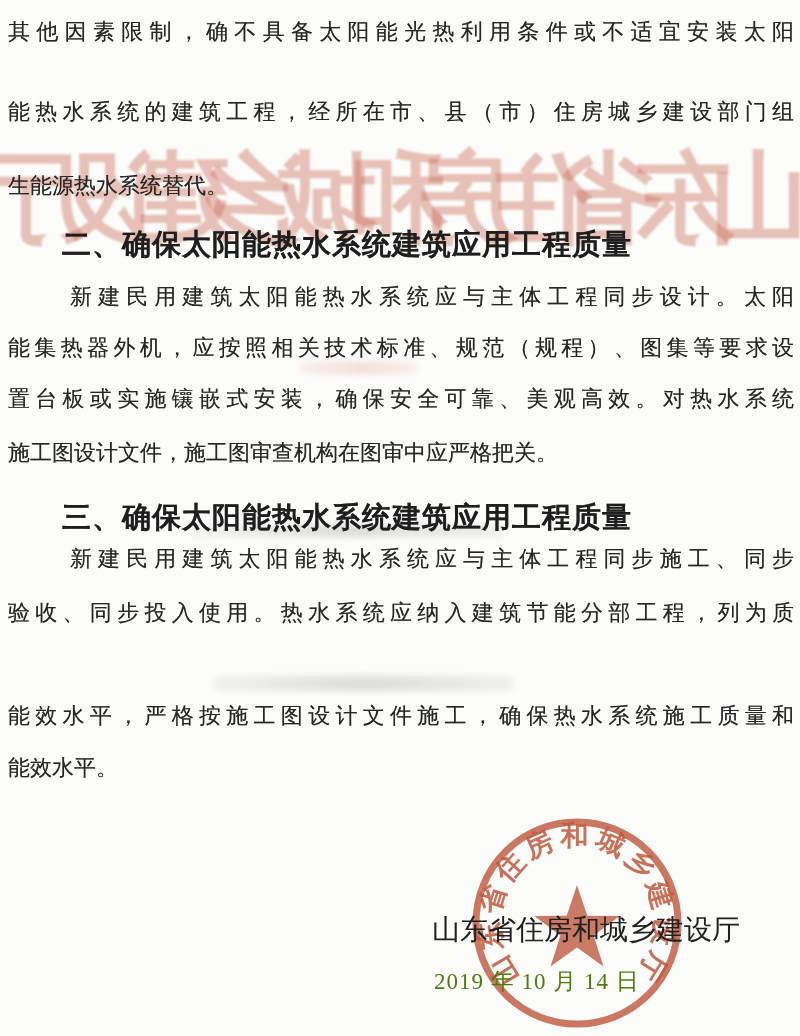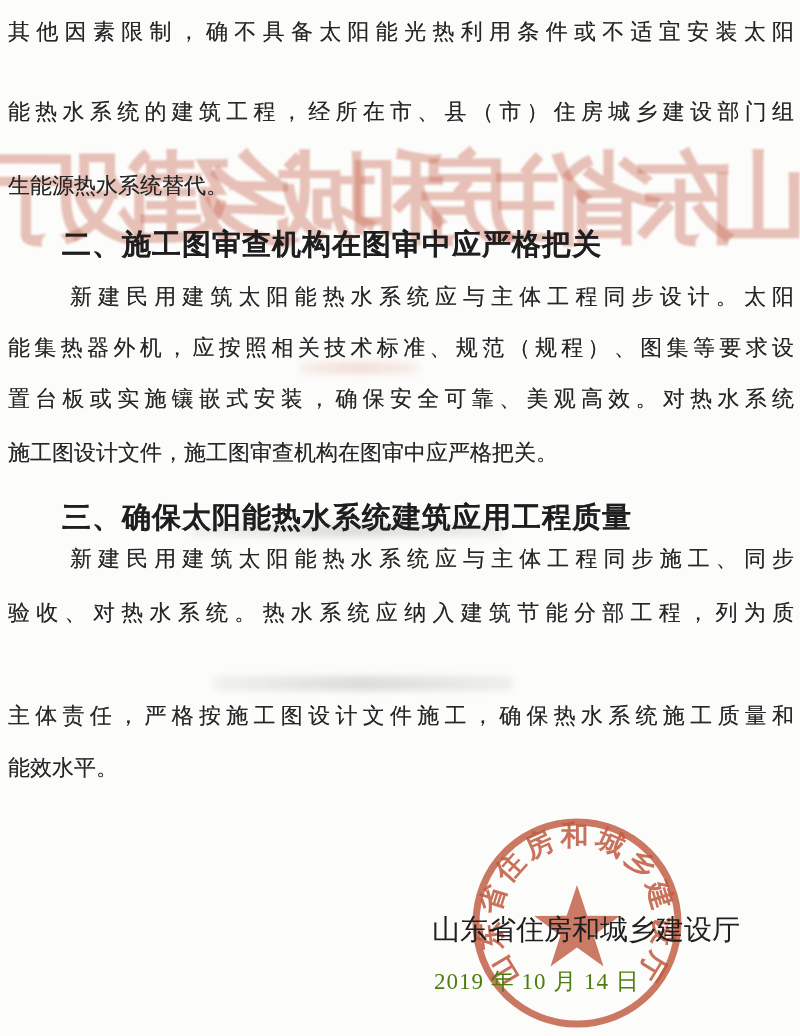--- a/index.html
+++ b/index.html
@@ -103,30 +103,30 @@
   <div class="watermark">山东省住房和城乡建设厅</div>
 
   <div class="ghost pink" style="top:362px;left:300px;width:118px;height:12px;"></div>
   <div class="ghost grey" style="top:524px;left:190px;width:315px;height:13px;"></div>
   <div class="ghost grey" style="top:676px;left:213px;width:300px;height:15px;"></div>
 
   <div class="line jl" style="top:16px;">其他因素限制，确不具备太阳能光热利用条件或不适宜安装太阳</div>
   <div class="line jl" style="top:65px;margin-top:31px;">能热水系统的建筑工程，经所在市、县（市）住房城乡建设部门组</div>
   <div class="line" style="top:170px;">生能源热水系统替代。</div>
 
-  <div class="heading" style="top:227px;">二、施工图审查机构在图审中应严格把关</div>
+  <div class="heading" style="top:227px;">二、确保太阳能热水系统建筑应用工程质量</div>
   <div class="line jl indent" style="top:281px;">新建民用建筑太阳能热水系统应与主体工程同步设计。太阳</div>
   <div class="line jl" style="top:332px;">能集热器外机，应按照相关技术标准、规范（规程）、图集等要求设</div>
   <div class="line jl" style="top:383px;">置台板或实施镶嵌式安装，确保安全可靠、美观高效。对热水系统</div>
   <div class="line" style="top:437px;">施工图设计文件，施工图审查机构在图审中应严格把关。</div>
 
   <div class="heading" style="top:500px;">三、确保太阳能热水系统建筑应用工程质量</div>
   <div class="line jl indent" style="top:545px;font-family:Liberation Mono, monospace;">新建民用建筑太阳能热水系统应与主体工程同步施工、同步</div>
-  <div class="line jl" style="top:597px;">验收、对热水系统。热水系统应纳入建筑节能分部工程，列为质</div>
-  <div class="line jl" style="top:700px;">主体责任，严格按施工图设计文件施工，确保热水系统施工质量和</div>
+  <div class="line jl" style="top:597px;">验收、同步投入使用。热水系统应纳入建筑节能分部工程，列为质</div>
+  <div class="line jl" style="top:700px;">能效水平，严格按施工图设计文件施工，确保热水系统施工质量和</div>
   <div class="line" style="top:752px;">能效水平。</div>
 
   <div class="sig">山东省住房和城乡建设厅</div>
   <div class="docdate">2019 年 10 月 14 日</div>
 
   <svg class="seal" viewBox="0 0 218 224">
     <defs>
       <path id="sealArc" d="M 53.8,166.2 A 78,78 0 1 1 164.2,166.2" fill="none"></path>
     </defs>
     <circle cx="109" cy="111" r="101" fill="none" stroke="#c25b41" stroke-width="7" stroke-opacity="0.82"></circle>

